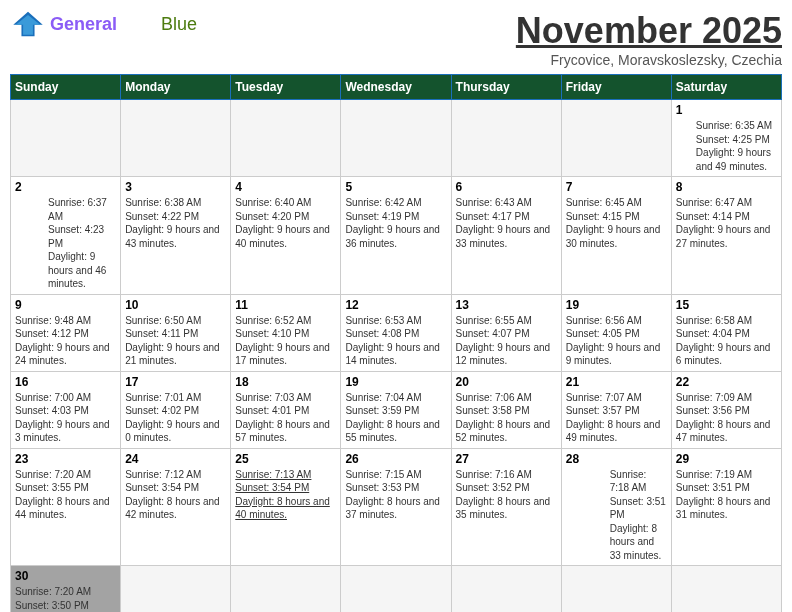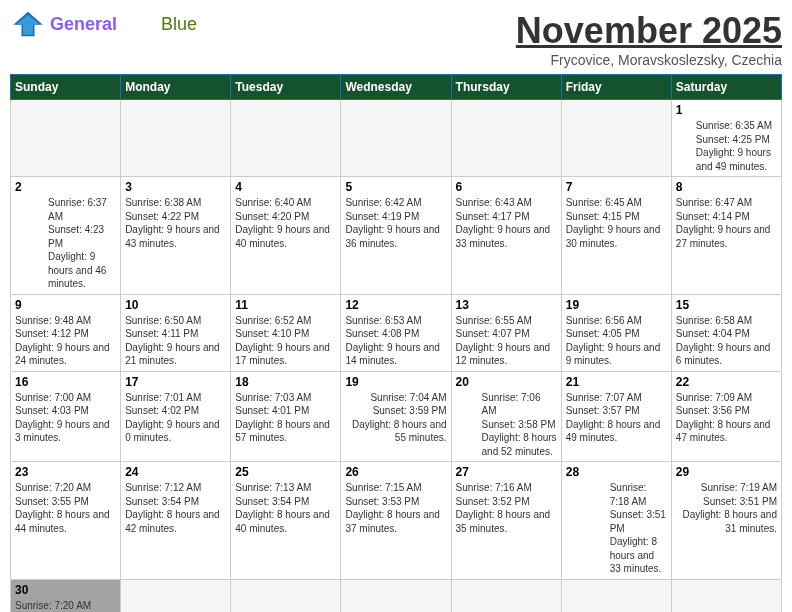--- a/index.html
+++ b/index.html
@@ -229,27 +229,27 @@
 Daylight: 9 hours and 0 minutes.</div>
         </td>
         <td>
           <span class="day-number">18</span>
           <div class="day-info" style="white-space: pre-line;">Sunrise: 7:03 AM
 Sunset: 4:01 PM
 Daylight: 8 hours and 57 minutes.</div>
         </td>
         <td>
           <span class="day-number">19</span>
-          <div class="day-info" style="white-space: pre-line; text-align: right;">Sunrise: 7:04 AM
+          <div class="day-info" style="white-space: pre-line;">Sunrise: 7:04 AM
 Sunset: 3:59 PM
 Daylight: 8 hours and 55 minutes.</div>
         </td>
         <td>
           <span class="day-number">20</span>
-          <div class="day-info" style="white-space: pre-line; margin-left: 26px;">Sunrise: 7:06 AM
+          <div class="day-info" style="white-space: pre-line;">Sunrise: 7:06 AM
 Sunset: 3:58 PM
 Daylight: 8 hours and 52 minutes.</div>
         </td>
         <td>
           <span class="day-number">21</span>
           <div class="day-info" style="white-space: pre-line;">Sunrise: 7:07 AM
 Sunset: 3:57 PM
 Daylight: 8 hours and 49 minutes.</div>
         </td>
         <td>
@@ -267,21 +267,21 @@
 Daylight: 8 hours and 44 minutes.</div>
         </td>
         <td>
           <span class="day-number">24</span>
           <div class="day-info" style="white-space: pre-line;">Sunrise: 7:12 AM
 Sunset: 3:54 PM
 Daylight: 8 hours and 42 minutes.</div>
         </td>
         <td>
           <span class="day-number">25</span>
-          <div class="day-info" style="white-space: pre-line;">Sunrise: 7:13 AM
+          <div class="day-info" style="white-space: pre-line; text-decoration: underline;">Sunrise: 7:13 AM
 Sunset: 3:54 PM
 Daylight: 8 hours and 40 minutes.</div>
         </td>
         <td>
           <span class="day-number">26</span>
           <div class="day-info" style="white-space: pre-line;">Sunrise: 7:15 AM
 Sunset: 3:53 PM
 Daylight: 8 hours and 37 minutes.</div>
         </td>
         <td>
@@ -291,21 +291,21 @@
 Daylight: 8 hours and 35 minutes.</div>
         </td>
         <td>
           <span class="day-number">28</span>
           <div class="day-info" style="white-space: pre-line; margin-left: 44px;">Sunrise: 7:18 AM
 Sunset: 3:51 PM
 Daylight: 8 hours and 33 minutes.</div>
         </td>
         <td>
           <span class="day-number">29</span>
-          <div class="day-info" style="white-space: pre-line; text-align: right;">Sunrise: 7:19 AM
+          <div class="day-info" style="white-space: pre-line;">Sunrise: 7:19 AM
 Sunset: 3:51 PM
 Daylight: 8 hours and 31 minutes.</div>
         </td>
       </tr>
       <tr class="last-row">
         <td class="has-data">
           <span class="day-number">30</span>
           <div class="day-info" style="white-space: pre-line;">Sunrise: 7:20 AM
 Sunset: 3:50 PM
 Daylight: 8 hours and 29 minutes.</div>

